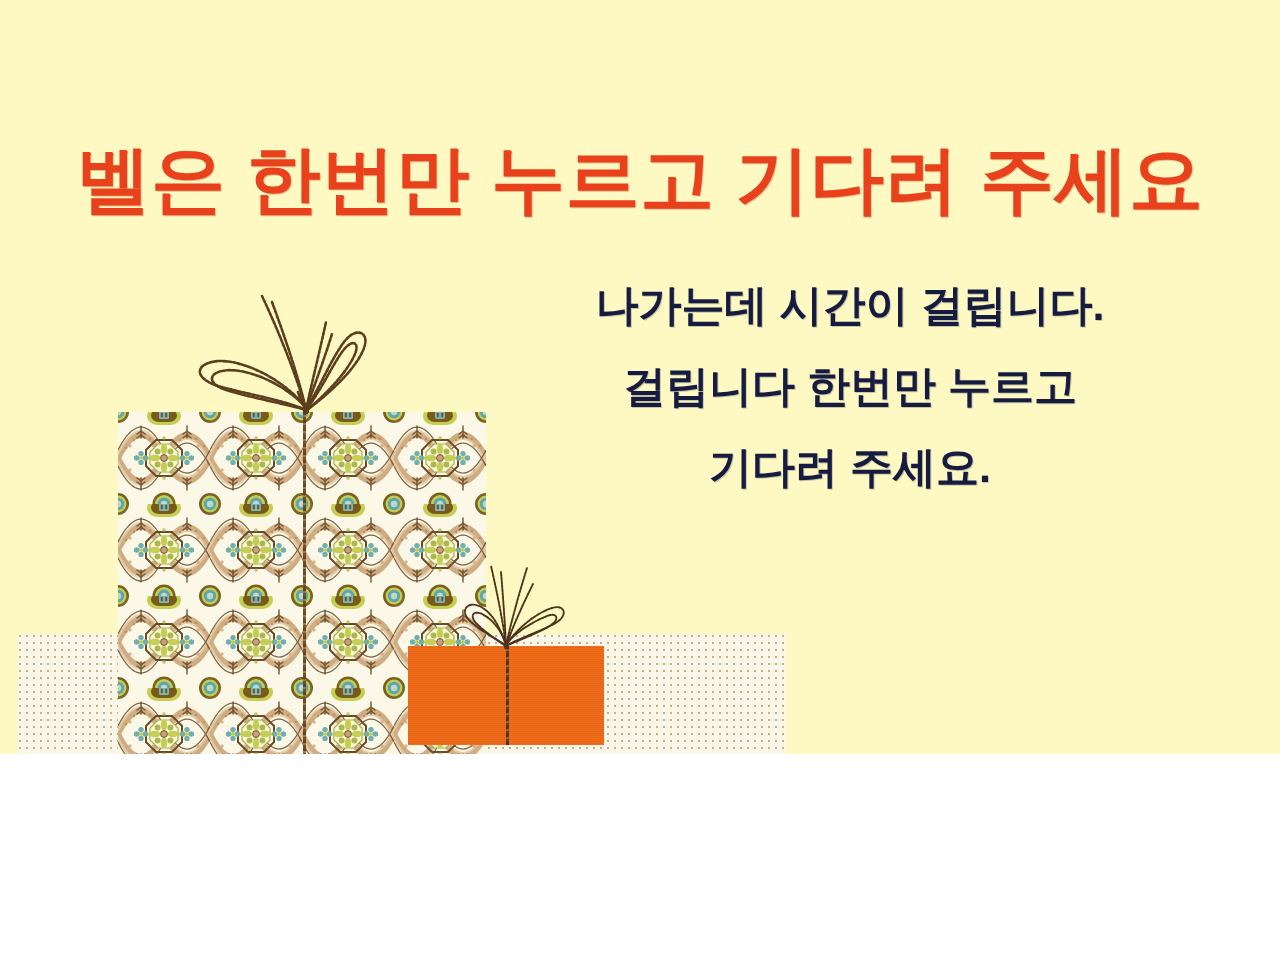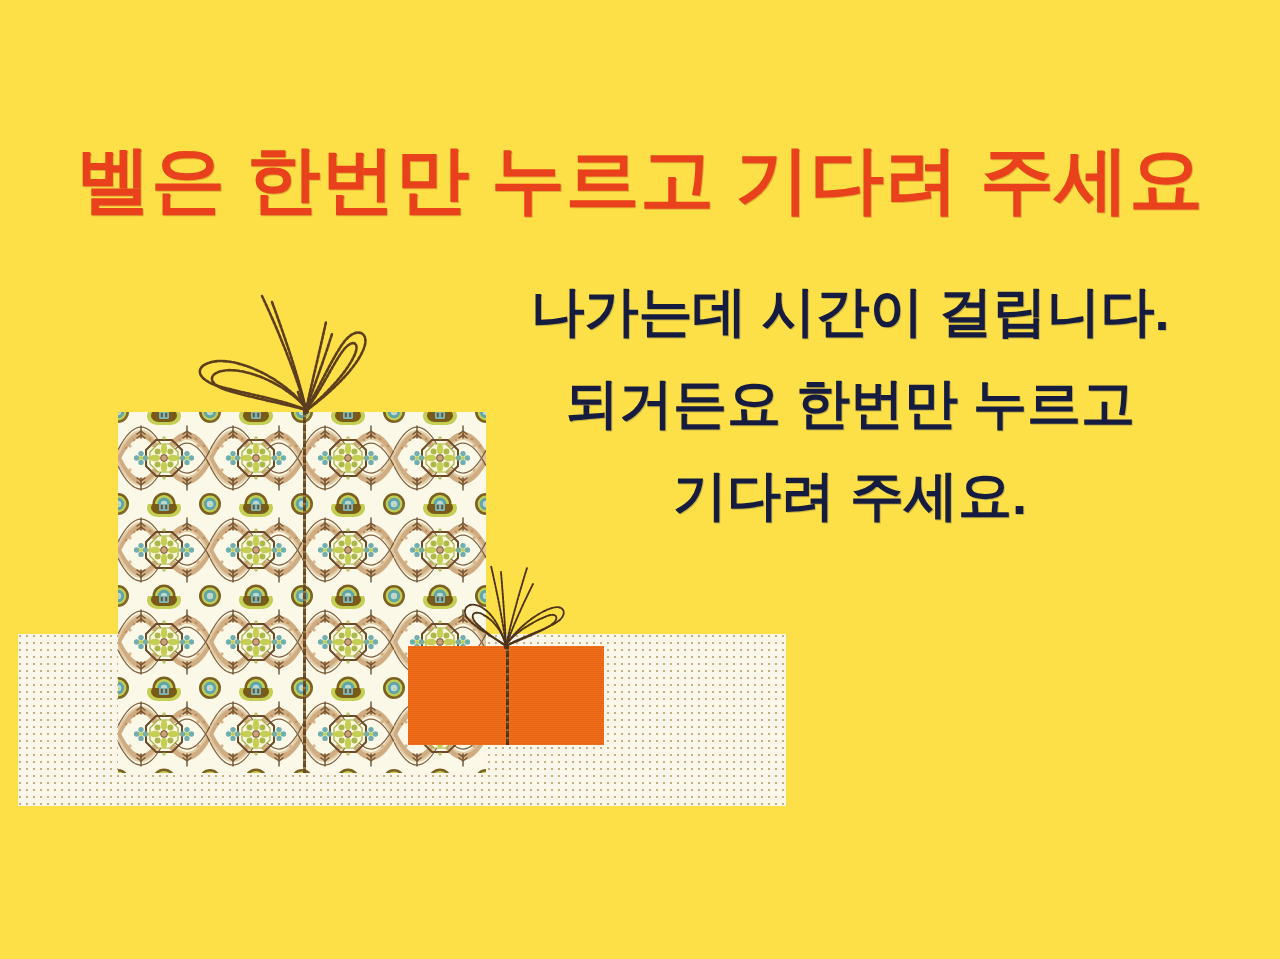--- a/index.html
+++ b/index.html
@@ -7,22 +7,22 @@
     padding: 0;
     background: #ffffff;
   }
   body {
     font-family: "Liberation Sans", "DejaVu Sans", sans-serif;
   }
 
   #slide {
     position: relative;
     width: 1280px;
-    height: 959px;
-    background: #fde047;
+    height: 754px;
+    background: #fef9c3;
     overflow: hidden;
   }
 
   
   #title {
     position: absolute;
     left: 60px;
     top: 140px;
     width: 1160px;
     text-align: center;
@@ -36,21 +36,21 @@
   }
 
   
   #body-text {
     position: absolute;
     left: 520px;
     top: 284px;
     width: 660px;
     text-align: center;
     color: #161B40;
-    font-size: 54px;
+    font-size: 43px;
     font-weight: bold;
     line-height: 1.0;
     z-index: 6;
   }
   #body-text .line {
     margin: 0 0 38px 0;
     white-space: nowrap;
     text-shadow: 1px 1px 0 rgba(20,25,60,0.22);
   }
   #body-text .line:last-child { margin-bottom: 13px; }
@@ -350,17 +350,17 @@
         <path d="M51,86 C58,66 68,44 78,24"></path>
       </g>
       <circle cx="51" cy="87" r="2.3" fill="#4E3318"></circle>
     </svg>
   </div>
 
   <div id="title">벨은 한번만 누르고 기다려 주세요</div>
 
   <div id="body-text">
     <div class="line">나가는데 시간이 걸립니다.</div>
-    <div class="line">되거든요 한번만 누르고</div>
+    <div class="line">걸립니다 한번만 누르고</div>
     <div class="line">기다려 주세요.</div>
   </div>
 
 </div>
 
 </body></html>

